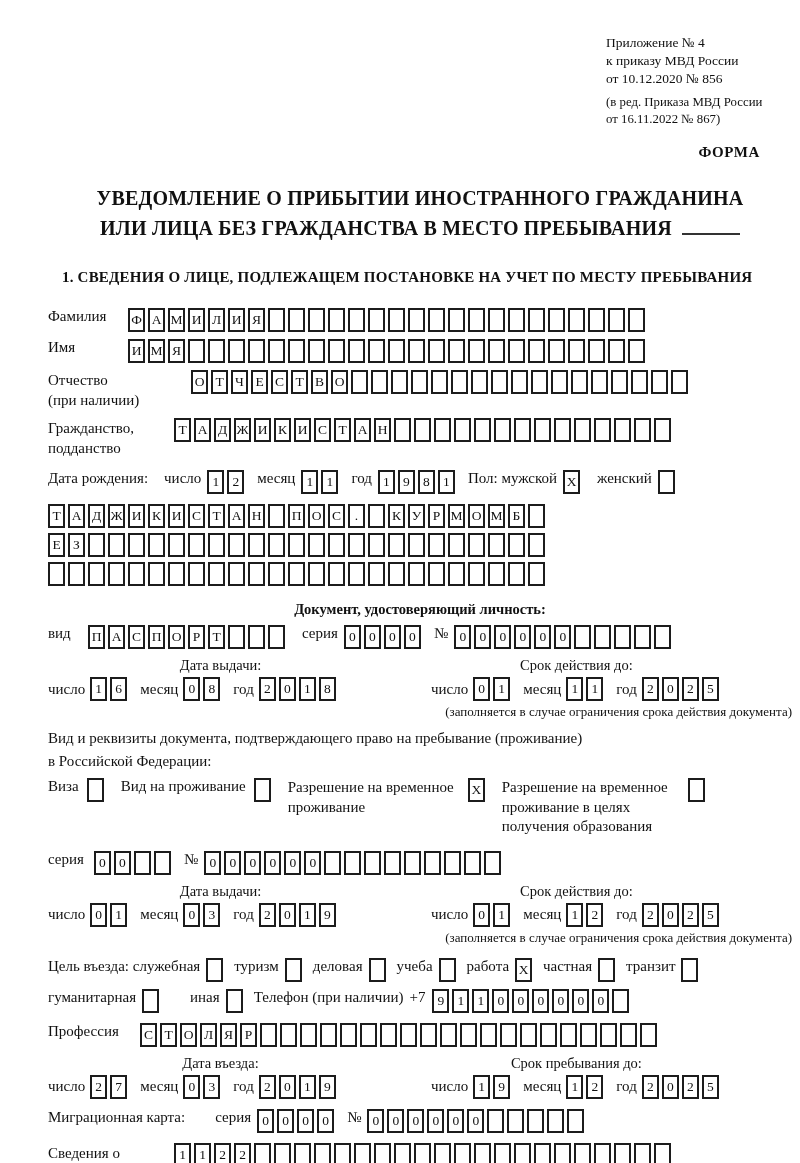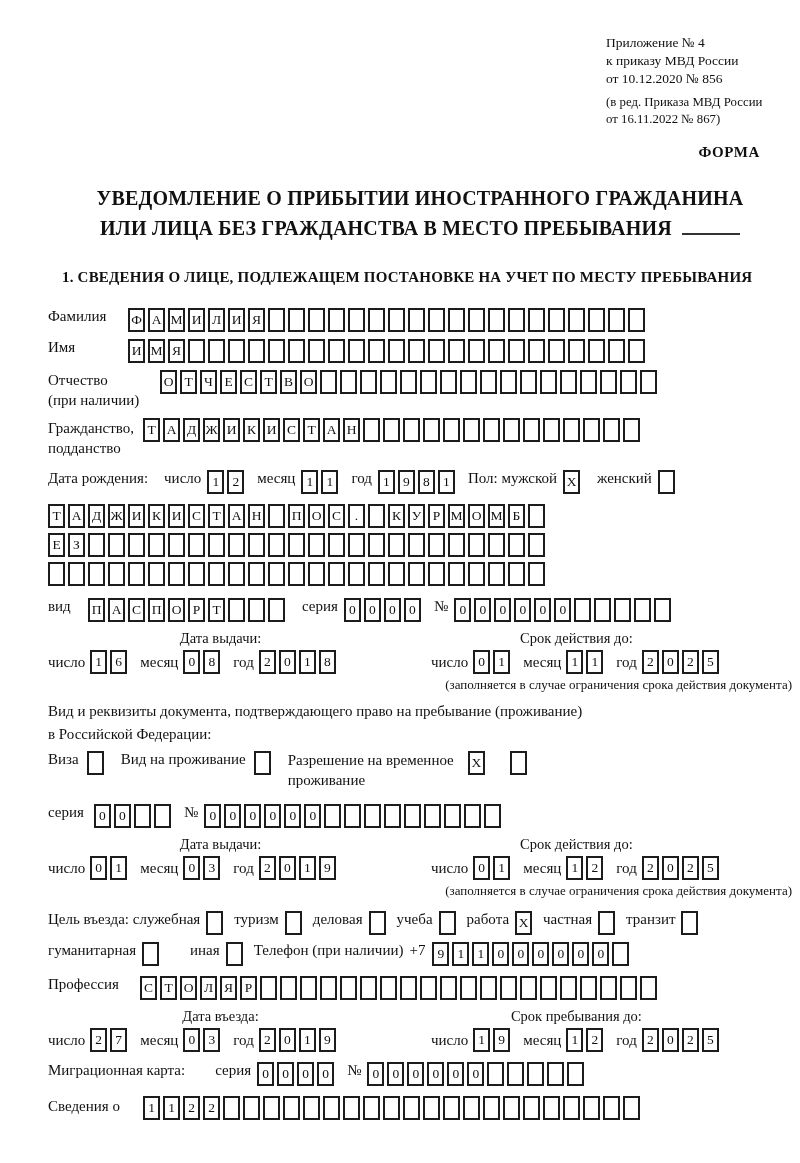--- a/index.html
+++ b/index.html
@@ -11,21 +11,21 @@
   .annex .edition { font-size: 12.8px; }
   .annex .edition.first { margin-top: 7px; }
   .forma { text-align: right; padding-right: 32px; font-weight: bold; font-size: 15px; margin-top: 16px; letter-spacing: .6px; }
 
   .title { text-align: center; font-weight: bold; font-size: 20px; margin-top: 22px; line-height: 1.5; letter-spacing: .2px; }
   .blank-line { display: inline-block; width: 58px; border-bottom: 2px solid #333; height: 0.95em; margin-left: 10px; }
 
   .sec-heading { font-weight: bold; font-size: 15px; margin-top: 26px; margin-left: 14px; letter-spacing: .2px; }
 
   .frow { display: flex; margin-top: 7px; font-size: 15px; flex-wrap: nowrap; }
-  .frow.top { align-items: flex-start; }
+  .frow.top { align-items: flex-start; gap: 31px; }
   .lab { flex: 0 0 auto; }
   .w-fam { width: 80px; }
   .w-pat { width: 112px; line-height: 1.35; }
   .w-czn { width: 95px; line-height: 1.35; }
   .w-mr  { width: 112px; line-height: 1.35; }
   .w-reps{ width: 95px;  line-height: 1.35; }
 
   .cells { display: inline-flex; flex: 0 0 auto; }
   .cell { width: 17px; height: 24px; border: 2px solid #1c1c1c; margin-right: 3px; display: inline-flex;
           align-items: center; justify-content: center; font-size: 13.5px; flex: 0 0 auto; background: #fff; }
@@ -325,20 +325,21 @@
           <span class="cell"></span>
           <span class="cell"></span>
           <span class="cell"></span>
           <span class="cell"></span>
           <span class="cell"></span>
           <span class="cell"></span>
         </span>
     </span>
   </div>
 
+  <div class="doc-heading">Документ, удостоверяющий личность:</div>
 
   <div class="frow">
     <span class="lab" style="width:40px">вид</span>
     <span class="cells">
         <span class="cell">П</span>
         <span class="cell">А</span>
         <span class="cell">С</span>
         <span class="cell">П</span>
         <span class="cell">О</span>
         <span class="cell">Р</span>
@@ -434,20 +435,21 @@
           <span class="cell"></span>
         </span>
     </span>
     <span class="cbitem">
       <span class="cb-label-multi cb2">Разрешение на временное проживание</span>
       <span class="cells">
           <span class="cell">X</span>
         </span>
     </span>
     <span class="cbitem" style="margin-right:0">
+      <span class="cb-label-multi cb3">Разрешение на временное проживание в целях получения образования</span>
       <span class="cells">
           <span class="cell"></span>
         </span>
     </span>
   </div>
 
   <div class="frow" style="margin-top:14px">
     <span class="lab">серия</span>
     <span class="cells" style="margin-left:10px">
         <span class="cell">0</span>

